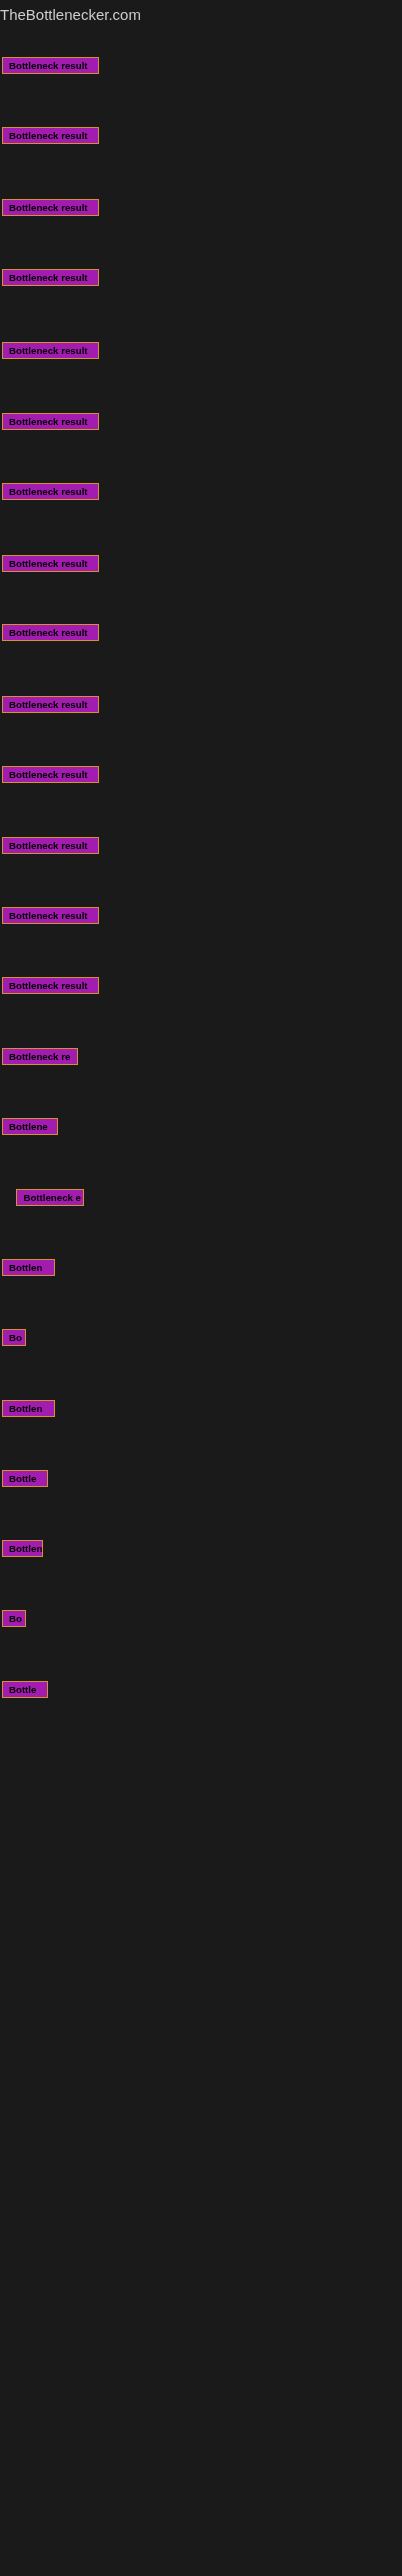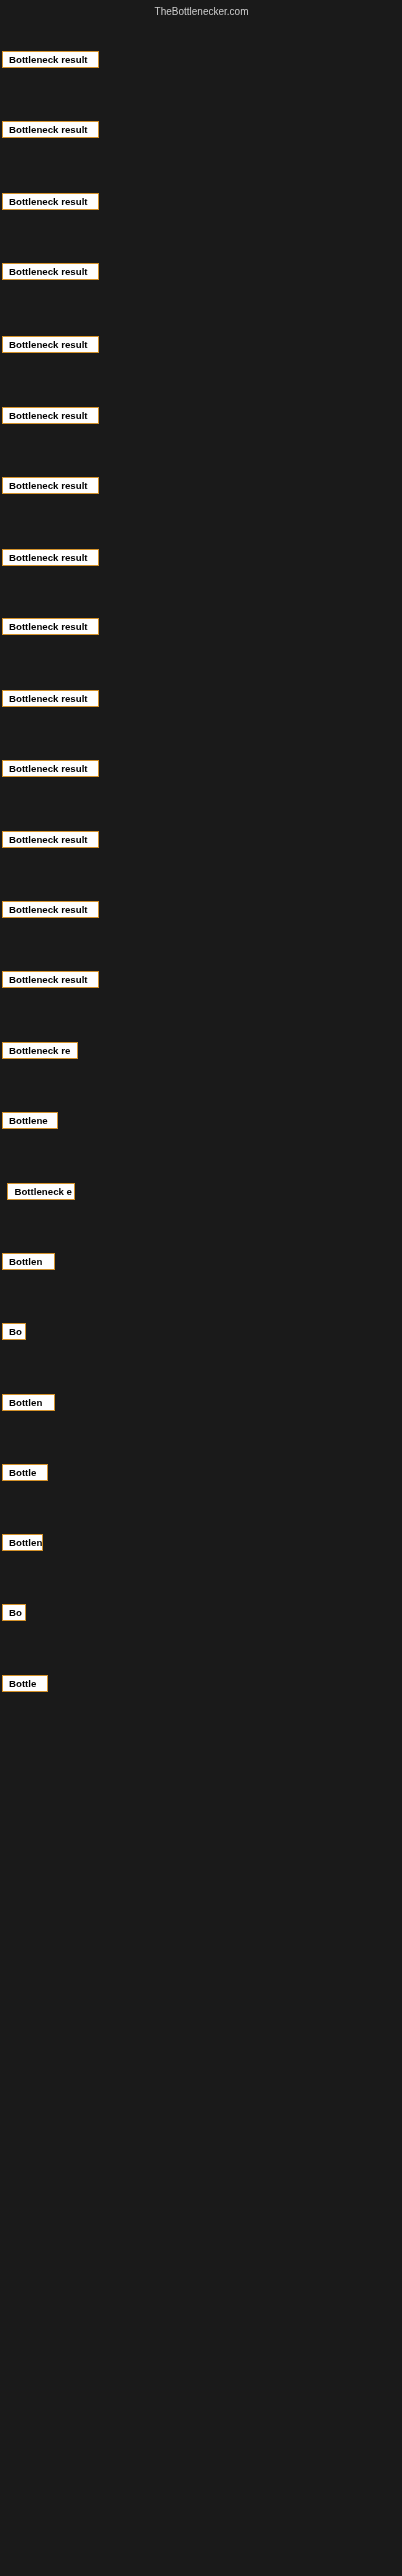--- a/index.html
+++ b/index.html
@@ -10,30 +10,30 @@
 
     body {
       width: 403px;
       min-height: 2576px;
       background-color: #1a1a1a;
       font-family: Arial, sans-serif;
       position: relative;
     }
 
     .site-header {
-      text-align: center;
+      text-align: left;
       padding: 6.4px 0 3.2px 0;
       color: #cccccc;
-      font-size: 10px;
+      font-size: 15px;
       font-weight: normal;
     }
 
     .bottleneck-badge {
       display: inline-block;
-      background-color: #ffffff;
+      background-color: #a21caf;
       color: #000000;
       font-size: 9.7px;
       font-weight: bold;
       padding: 2.4px 6.4px;
       border: 0.8px solid #d4922a;
       white-space: nowrap;
       overflow: hidden;
       cursor: pointer;
     }
   </style>
@@ -54,21 +54,21 @@
     <div class="bottleneck-badge" style="position: absolute; top: 456px; left: 1.6px; max-width: 97px; width: 97px;">Bottleneck result</div>
     <div class="bottleneck-badge" style="position: absolute; top: 528px; left: 1.6px; max-width: 97px; width: 97px;">Bottleneck result</div>
     <div class="bottleneck-badge" style="position: absolute; top: 597px; left: 1.6px; max-width: 97px; width: 97px;">Bottleneck result</div>
     <div class="bottleneck-badge" style="position: absolute; top: 669px; left: 1.6px; max-width: 97px; width: 97px;">Bottleneck result</div>
     <div class="bottleneck-badge" style="position: absolute; top: 739px; left: 1.6px; max-width: 97px; width: 97px;">Bottleneck result</div>
     <div class="bottleneck-badge" style="position: absolute; top: 810px; left: 1.6px; max-width: 97px; width: 97px;">Bottleneck result</div>
     <div class="bottleneck-badge" style="position: absolute; top: 880px; left: 1.6px; max-width: 97px; width: 97px;">Bottleneck result</div>
     <div class="bottleneck-badge" style="position: absolute; top: 950px; left: 1.6px; max-width: 97px; width: 97px;">Bottleneck result</div>
     <div class="bottleneck-badge" style="position: absolute; top: 1021px; left: 1.6px; max-width: 76px; width: 80px;">Bottleneck re</div>
     <div class="bottleneck-badge" style="position: absolute; top: 1091px; left: 1.6px; max-width: 58px; width: 56px;">Bottlene</div>
-    <div class="bottleneck-badge" style="position: absolute; top: 1162px; left: 7px; max-width: 68px; width: 68px;">Bottleneck e</div>
+    <div class="bottleneck-badge" style="position: absolute; top: 1162px; left: 16px; max-width: 68px; width: 68px;">Bottleneck e</div>
     <div class="bottleneck-badge" style="position: absolute; top: 1232px; left: 1.6px; max-width: 53px; width: 53px;">Bottlen</div>
     <div class="bottleneck-badge" style="position: absolute; top: 1302px; left: 1.6px; max-width: 24px; width: 24px;">Bo</div>
     <div class="bottleneck-badge" style="position: absolute; top: 1373px; left: 1.6px; max-width: 53px; width: 53px;">Bottlen</div>
     <div class="bottleneck-badge" style="position: absolute; top: 1443px; left: 1.6px; max-width: 46px; width: 46px;">Bottle</div>
     <div class="bottleneck-badge" style="position: absolute; top: 1513px; left: 1.6px; max-width: 63px; width: 41px;">Bottlenec</div>
     <div class="bottleneck-badge" style="position: absolute; top: 1583px; left: 1.6px; max-width: 24px; width: 24px;">Bo</div>
     <div class="bottleneck-badge" style="position: absolute; top: 1654px; left: 1.6px; max-width: 46px; width: 46px;">Bottle</div>
   </div>
 
 

